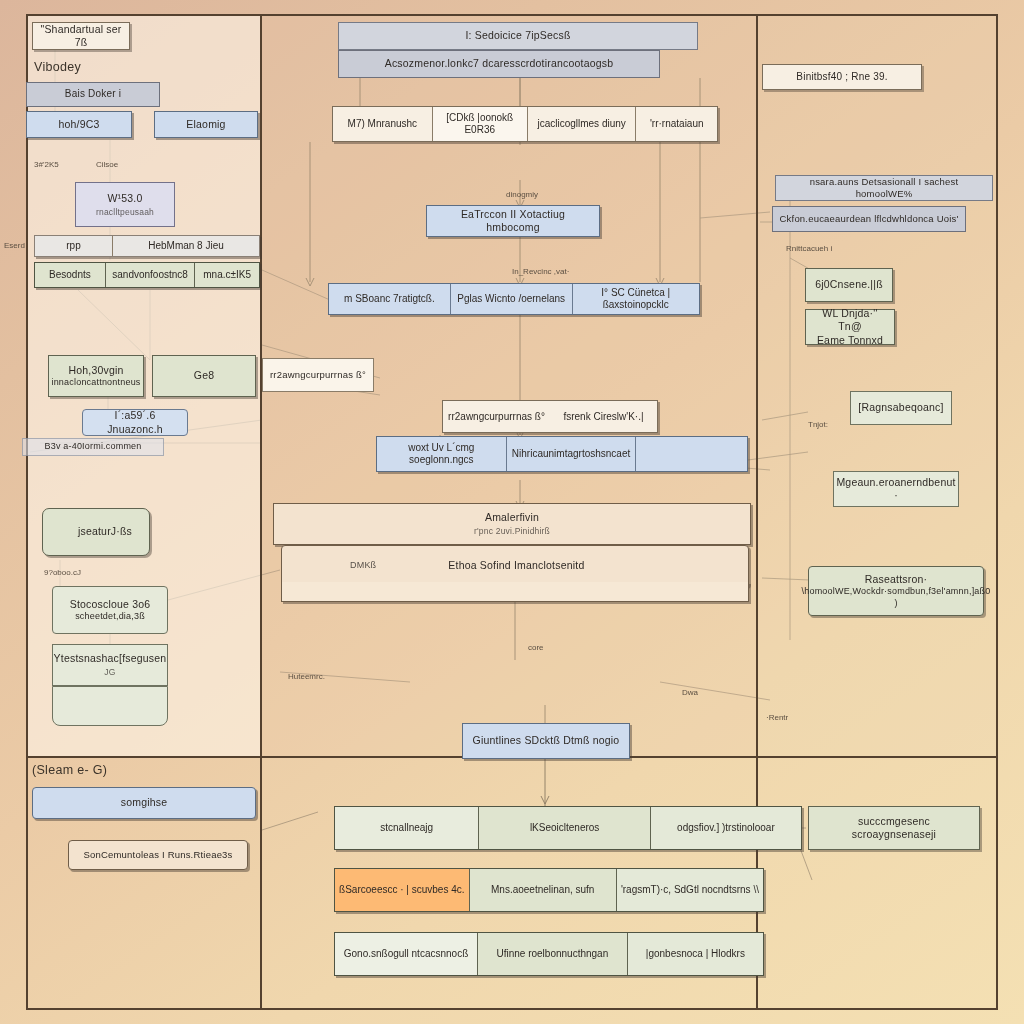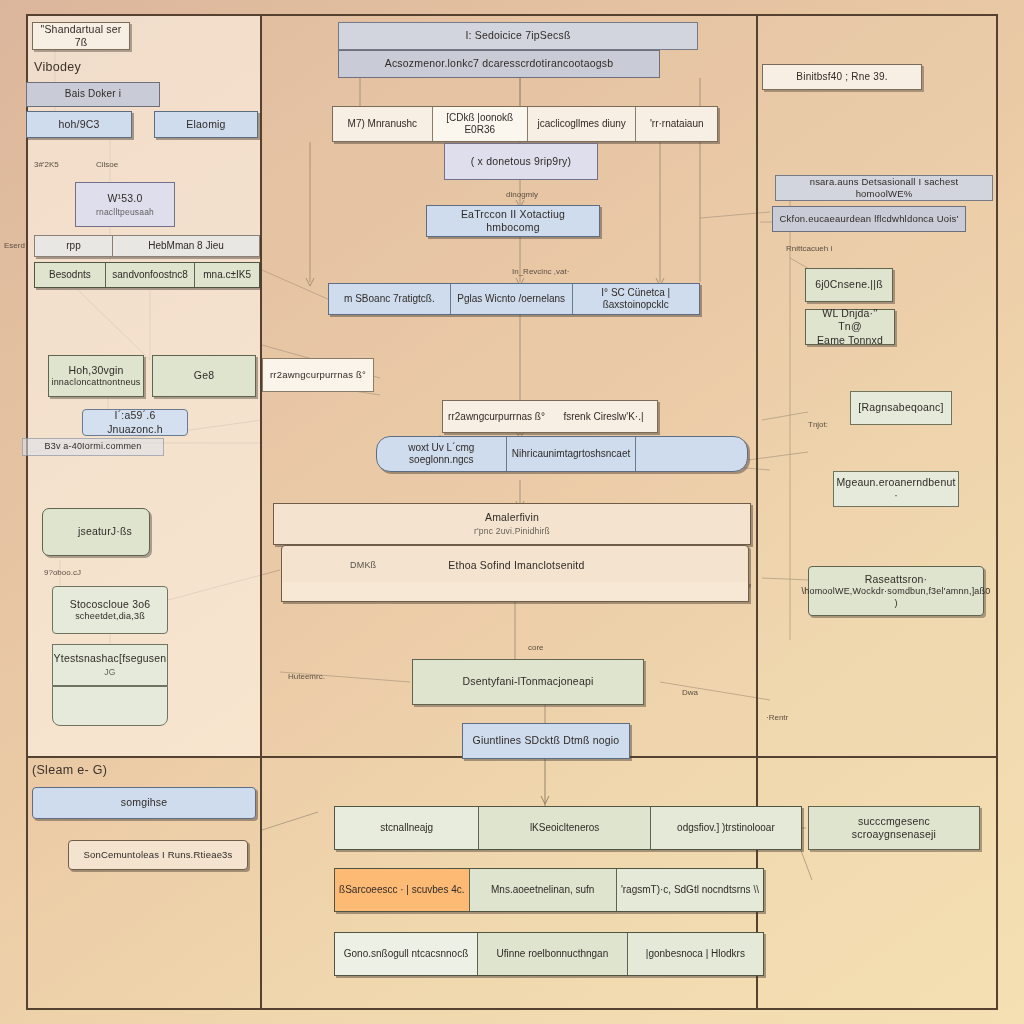--- a/index.html
+++ b/index.html
@@ -210,61 +210,59 @@
   <div class="node n-grey2" style="left:338px;top:22px;width:360px;height:28px;font-size:10.5px;">I: Sedoicice 7ipSecsß</div>
   <div class="node n-grey" style="left:338px;top:50px;width:322px;height:28px;font-size:10.5px;">Acsozmenor.lonkc7 dcaresscrdotirancootaogsb</div>
 
   <div class="row r-cream" style="left:332px;top:106px;width:386px;height:36px;">
     <div class="cell">M7)  Mnranushc</div>
     <div class="cell" style="flex:.95;background:#fbf6ee;">[CDkß |oonokß  E0R36</div>
     <div class="cell" style="flex:1.1;">jcaclicogllmes diuny</div>
     <div class="cell" style="flex:.8;">'rr·rnataiaun</div>
   </div>
 
-  <div class="node n-lav" style="left:444px;top:143px;width:154px;height:37px;">( x donetous 9rip9ry)</div>
 
   <div class="tinylabel" style="left:506px;top:190px;">dinogmiy</div>
 
   <div class="node n-blue" style="left:426px;top:205px;width:174px;height:32px;">EaTrccon II Xotactiug hmbocomg</div>
 
   <div class="tinylabel" style="left:512px;top:267px;">In_Revcinc ,vat·</div>
 
   <div class="row r-blue" style="left:328px;top:283px;width:372px;height:32px;">
     <div class="cell">m SBoanc 7ratigtcß.</div>
     <div class="cell">Pglas  Wicnto /oernelans</div>
     <div class="cell" style="flex:1.05;">I° SC  Cünetca  |ßaxstoinopcklc</div>
   </div>
 
   <div class="row r-cream" style="left:442px;top:400px;width:216px;height:33px;">
     <div class="cell" style="border-right:none;">rr2awngcurpurrnas ß°</div>
     <div class="cell">fsrenk Cireslw'K·.|</div>
   </div>
 
-  <div class="row r-blue" style="left:376px;top:436px;width:372px;height:36px;border-radius:14px;">
+  <div class="row r-blue" style="left:376px;top:436px;width:372px;height:36px;">
     <div class="cell">woxt Uv  L´cmg  soeglonn.ngcs</div>
     <div class="cell">Nihricaunimtagrtoshsncaet</div>
     <div class="cell" style="flex:.85;"></div>
   </div>
 
   <div class="node n-tan" style="left:273px;top:503px;width:478px;height:42px;">
     <span>Amalerfivin</span>
     <span class="sub">r'pnc 2uvi.Pinidhirß</span>
   </div>
 
   <div class="node n-tan rnd-s" style="left:281px;top:545px;width:468px;height:42px;flex-direction:row;justify-content:flex-start;">
     <span style="margin-left:62px;font-size:9px;opacity:.8;">DMKß</span>
     <span style="margin-left:72px;">Ethoa Sofind Imanclotsenitd</span>
   </div>
   <div class="node n-tan" style="left:281px;top:582px;width:468px;height:20px;border-top:none;background:#f6e8d5;"></div>
 
   <div class="tinylabel" style="left:528px;top:643px;">core</div>
   <div class="tinylabel" style="left:288px;top:672px;">Huteemrc.</div>
   <div class="tinylabel" style="left:682px;top:688px;">Dwa</div>
 
-  <div class="node n-green" style="left:412px;top:659px;width:232px;height:46px;">Dsentyfani-lTonmacjoneapi</div>
 
   <div class="node n-blue" style="left:462px;top:723px;width:168px;height:36px;">Giuntlines SDcktß Dtmß nogio</div>
 
   <div class="node n-cream" style="left:762px;top:64px;width:160px;height:26px;font-size:10px;">Binitbsf40 ; Rne 39.</div>
 
   <div class="node n-grey2" style="left:775px;top:175px;width:218px;height:26px;font-size:9.5px;">nsara.auns Detsasionall I sachest  homoolWE%</div>
   <div class="node n-grey" style="left:772px;top:206px;width:194px;height:26px;font-size:9.5px;">Ckfon.eucaeaurdean lflcdwhldonca  Uois'</div>
 
   <div class="tinylabel" style="left:786px;top:244px;">Rnittcacueh i</div>
 

